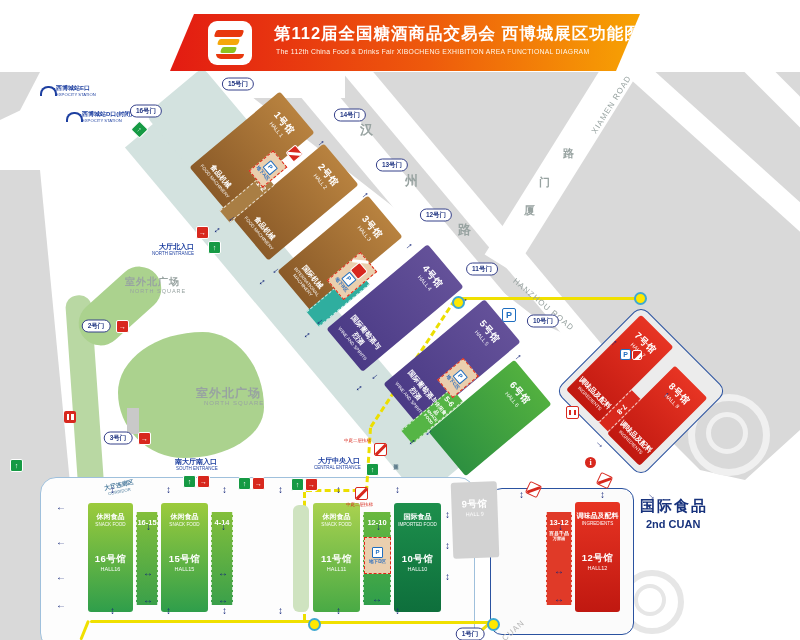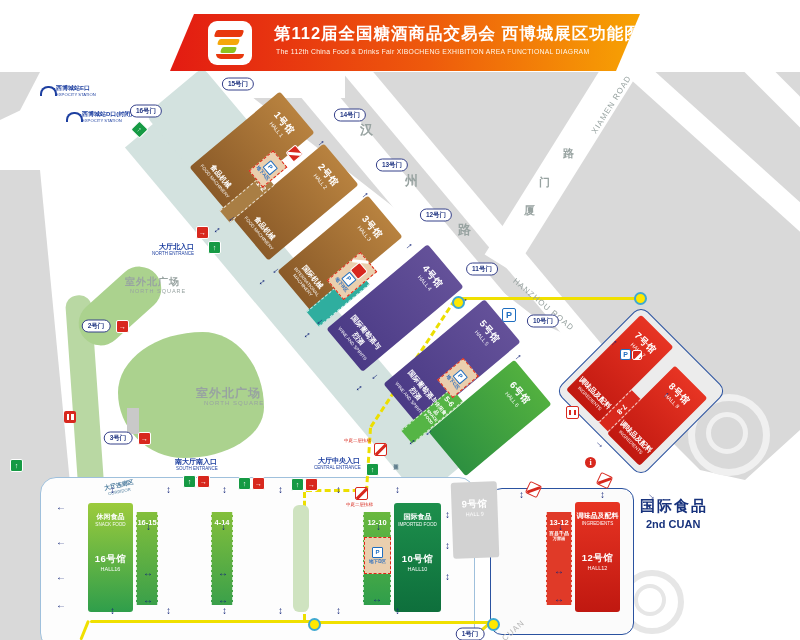--- a/index.html
+++ b/index.html
@@ -218,24 +218,44 @@
         <div class="en">SNACK FOOD</div>
       </div>
     <div class="hnum">
         <div class="cn">16号馆</div>
         <div class="en">HALL16</div>
       </div>
   </div>
   <div class="cx" style="left:136px;top:512px;width:22px;height:93px;background:linear-gradient(180deg,#83bf3b,#3aa04a)">
     <div class="id">16-15</div>
   </div>
+  <div class="hS" style="left:161px;top:503px;width:47px;height:109px;background:linear-gradient(180deg,#9ccb3c,#2f9e4b)">
+    <div class="hcat">
+        <div class="cn">休闲食品</div>
+        <div class="en">SNACK FOOD</div>
+      </div>
+    <div class="hnum">
+        <div class="cn">15号馆</div>
+        <div class="en">HALL15</div>
+      </div>
+  </div>
   <div class="cx" style="left:211px;top:512px;width:22px;height:93px;background:linear-gradient(180deg,#83bf3b,#3aa04a)">
     <div class="id">4-14</div>
   </div>
   <div class="abs" style="left:293px;top:505px;width:16px;height:107px;background:#cfe3c0;z-index:3;border-radius:6px"></div>
+  <div class="hS" style="left:313px;top:503px;width:47px;height:109px;background:linear-gradient(180deg,#aad24f,#49aa45)">
+    <div class="hcat">
+        <div class="cn">休闲食品</div>
+        <div class="en">SNACK FOOD</div>
+      </div>
+    <div class="hnum">
+        <div class="cn">11号馆</div>
+        <div class="en">HALL11</div>
+      </div>
+  </div>
   <div class="cx" style="left:363px;top:512px;width:28px;height:93px;background:linear-gradient(180deg,#6ab83f,#2f9e4b)">
     <div class="id">12-10</div>
   </div>
   <div class="hS" style="left:394px;top:503px;width:47px;height:109px;background:linear-gradient(180deg,#1d8f4c,#0e6f3c)">
     <div class="hcat">
         <div class="cn">国际食品</div>
         <div class="en">IMPORTED FOOD</div>
       </div>
     <div class="hnum">
         <div class="cn">10号馆</div>

